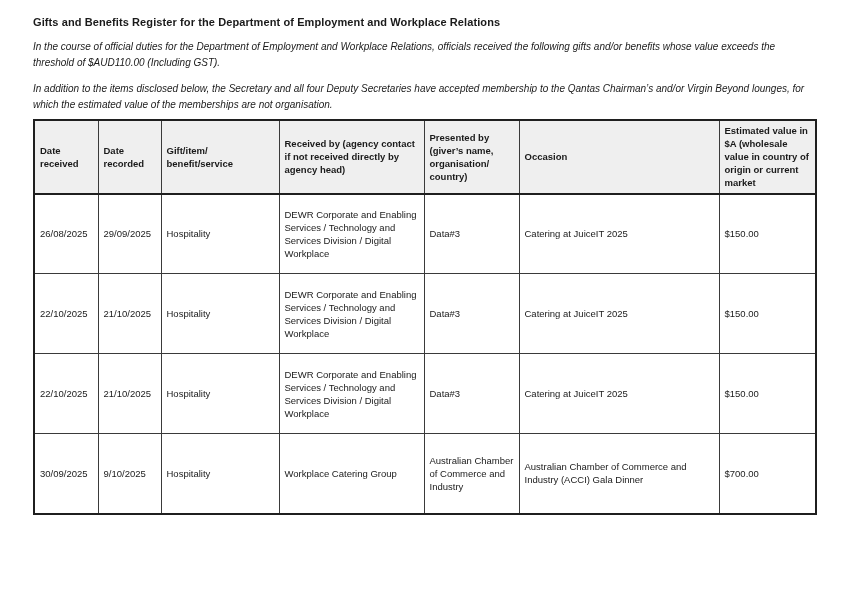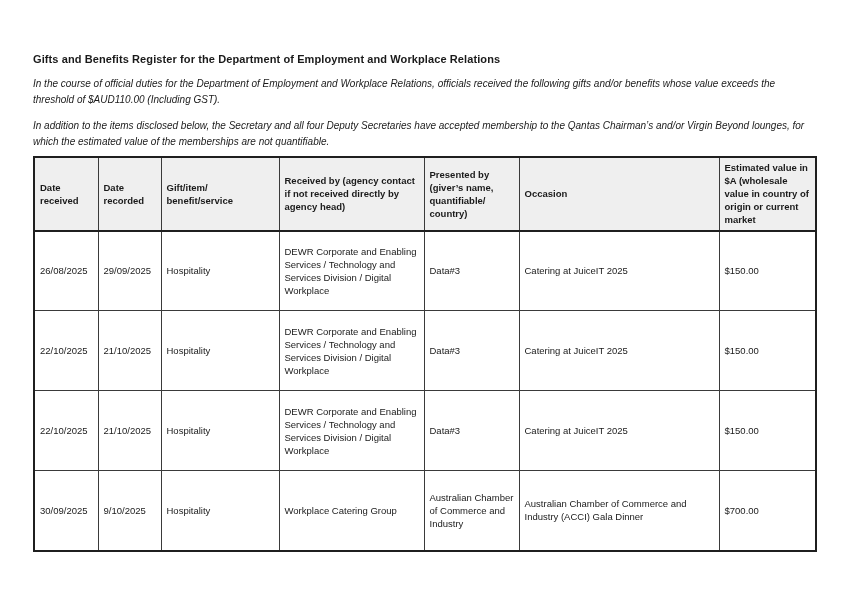--- a/index.html
+++ b/index.html
@@ -6,21 +6,21 @@
   html, body { background: #ffffff; }
   body {
     width: 842px; height: 595px;
     font-family: "Liberation Sans", sans-serif;
     color: var(--text, #1a1a1a);
     overflow: hidden;
   }
   .page {
     width: 842px; height: 458px;
     background: #ffffff;
-    padding: 52px 27px 0 33px;
+    padding: 15px 27px 0 33px;
   }
   .doc-title {
     font-size: 11px;
     font-weight: bold;
     line-height: 14.5px;
     letter-spacing: 0.1px;
   }
   .paragraph {
     width: 782px;
     font-size: 10px;
@@ -63,39 +63,39 @@
 </style>
 </head>
 <body style="--header-bg: #efefef; --text: #1a1a1a;">
 
 <div class="page">
   <div class="doc-title">
     <div>Gifts and Benefits Register for the Department of Employment and Workplace Relations</div>
   </div>
 
   <p class="paragraph para-1">In the course of official duties for the Department of Employment and Workplace Relations, officials received the following gifts and/or benefits whose value exceeds the threshold of $AUD110.00 (Including GST).</p>
-  <p class="paragraph para-2">In addition to the items disclosed below, the Secretary and all four Deputy Secretaries have accepted membership to the Qantas Chairman’s and/or Virgin Beyond lounges, for which the estimated value of the memberships are not quantifiable.</p>
+  <p class="paragraph para-2">In addition to the items disclosed below, the Secretary and all four Deputy Secretaries have accepted membership to the Qantas Chairman’s and/or Virgin Beyond lounges, for which the estimated value of the memberships are not organisation.</p>
 
   <table class="register">
     <colgroup>
       <col class="c0">
         <col class="c1">
         <col class="c2">
         <col class="c3">
         <col class="c4">
         <col class="c5">
         <col class="c6">
     </colgroup>
     <thead id="register-head">
       <tr>
           <th>Date received</th>
           <th>Date recorded</th>
           <th>Gift/item/ benefit/service</th>
           <th>Received by (agency contact if not received directly by agency head)</th>
-          <th>Presented by (giver’s name, quantifiable/ country)</th>
+          <th>Presented by (giver’s name, organisation/ country)</th>
           <th>Occasion</th>
           <th>Estimated value in $A (wholesale value in country of origin or current market</th>
         </tr>
     </thead>
     <tbody id="register-body">
         <tr>
           <td>26/08/2025</td>
           <td>29/09/2025</td>
           <td>Hospitality</td>
           <td>DEWR Corporate and Enabling Services / Technology and Services Division / Digital Workplace</td>

